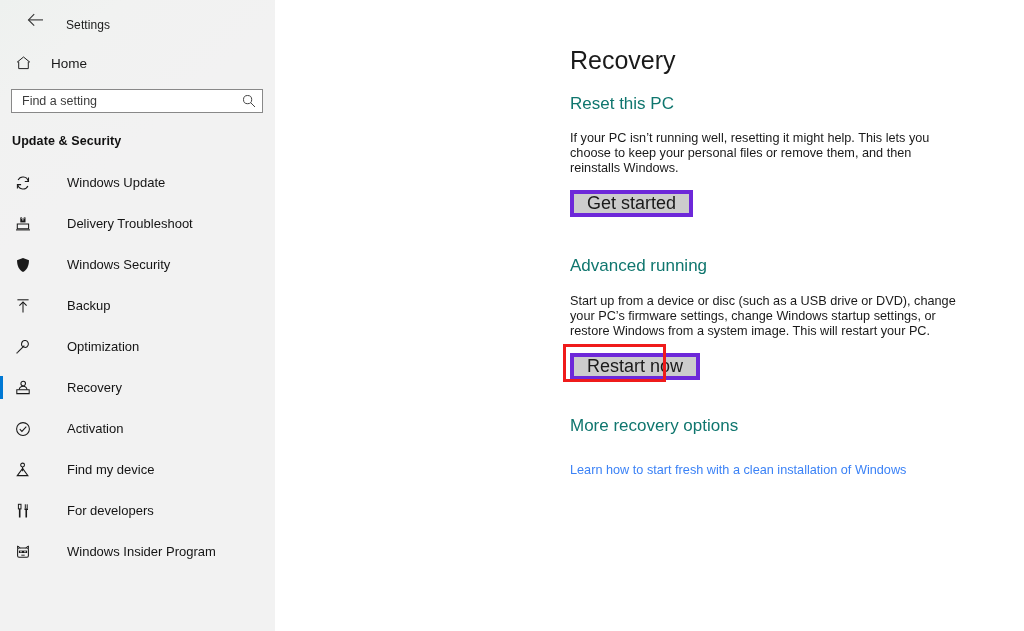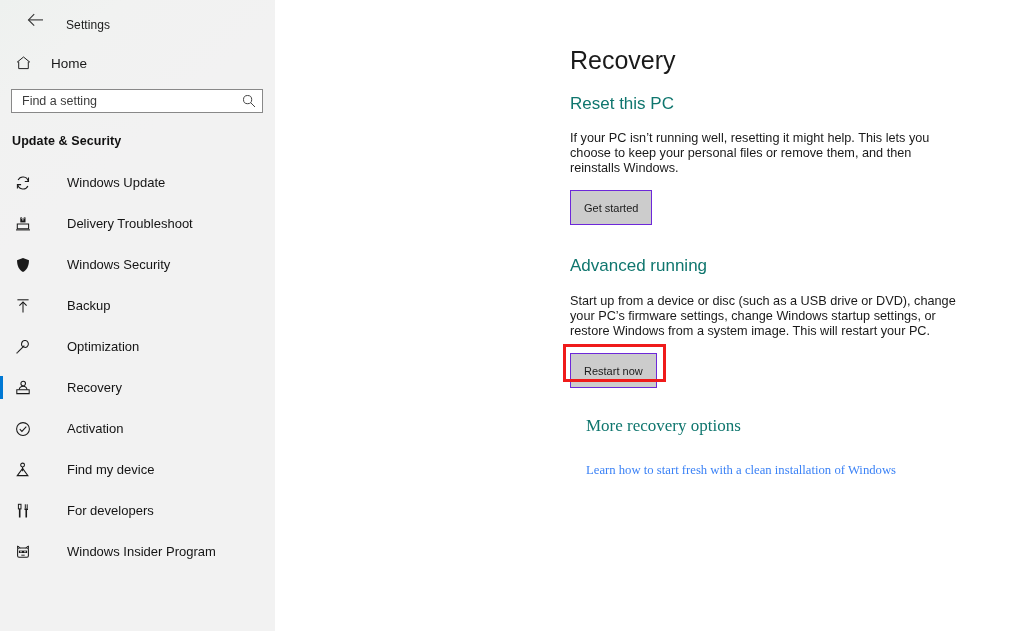--- a/index.html
+++ b/index.html
@@ -172,25 +172,25 @@
     font-size: 12.7px;
     line-height: 15px;
     color: #1a1a1a;
     max-width: 392px;
   }
   .btn {
     display: inline-flex;
     align-items: center;
     justify-content: center;
     background: #cccccc;
-    border: 1px solid #6d28d9;
+    border: 4px solid #6d28d9;
     color: #1a1a1a;
     font-family: "Liberation Sans", sans-serif;
-    font-size: 11px;
-    height: 35px;
+    font-size: 18px;
+    height: 27px;
     padding: 0 13px;
     cursor: pointer;
   }
 
   .highlight-box {
     position: absolute;
     border: 3px solid #ef1b1b;
     pointer-events: none;
   }
 
@@ -381,19 +381,19 @@
     </div>
 
     <div style="position:absolute;left:295px;top:256px;">
       <div class="section-head">Advanced running</div>
       <div class="body-text" style="margin-top:18px;">Start up from a device or disc (such as a USB drive or DVD), change your PC’s firmware settings, change Windows startup settings, or restore Windows from a system image. This will restart your PC.</div>
       <button class="btn" style="margin-top:14px;">Restart now</button>
     </div>
 
     <div class="highlight-box" style="left:288px;top:344px;width:103px;height:38px;"></div>
 
-    <div style="position:absolute;left:311px;top:416px;font-family:Liberation Serif, serif;">
+    <div style="position:absolute;left:295px;top:416px;">
       <div class="section-head">More recovery options</div>
       <a class="link" href="#" style="display:inline-block;margin-top:27px;">Learn how to start fresh with a clean installation of Windows</a>
     </div>
 
   </div>
 </div>
 
 </body></html>

